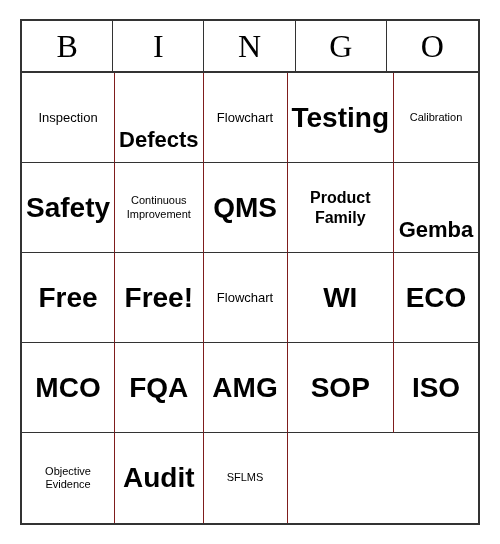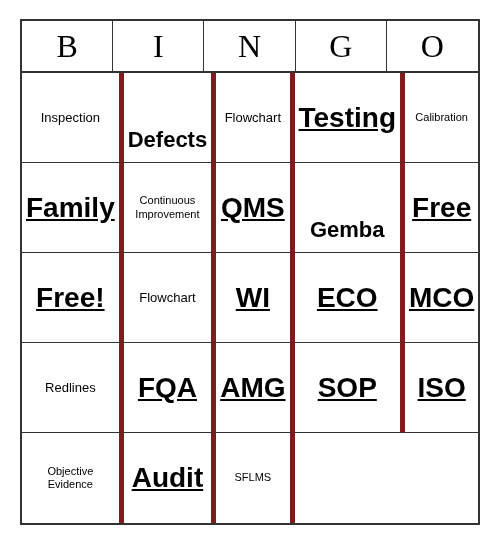--- a/index.html
+++ b/index.html
@@ -49,41 +49,40 @@
       grid-template-columns: repeat(5, 1fr);
       grid-template-rows: repeat(5, 1fr);
     }
 
     .bingo-cell {
       display: flex;
       align-items: center;
       justify-content: center;
       text-align: center;
       height: 90px;
-      border-right: 5px solid #7f1d1d;
+      border-right: 1px solid #7f1d1d;
       border-bottom: 1px solid #333;
       padding: 4px;
     }
 
     .bingo-cell:nth-child(5n) {
       border-right: none;
     }
 
     .bingo-cell:nth-child(n+21) {
       border-bottom: none;
     }
 
     .bingo-cell .cell-text {
       line-height: 1.2;
     }
 
     .size-xl {
       font-size: 28px;
       font-weight: bold;
-      text-decoration: underline;
     }
 
     .size-lg {
       font-size: 22px;
       font-weight: bold;
       margin-top: 46px;
     }
 
     .size-md {
       font-size: 16px;
@@ -119,27 +118,30 @@
       <div class="bingo-cell">
         <span class="cell-text size-sm">Flowchart</span>
       </div>
       <div class="bingo-cell">
         <span class="cell-text size-xl">Testing</span>
       </div>
       <div class="bingo-cell">
         <span class="cell-text size-xs">Calibration</span>
       </div>
       <div class="bingo-cell">
-        <span class="cell-text size-xl">Family</span>
+        <span class="cell-text size-xl">Safety</span>
       </div>
       <div class="bingo-cell">
         <span class="cell-text size-xs">Continuous Improvement</span>
       </div>
       <div class="bingo-cell">
         <span class="cell-text size-xl">QMS</span>
+      </div>
+      <div class="bingo-cell">
+        <span class="cell-text size-md">Product Family</span>
       </div>
       <div class="bingo-cell">
         <span class="cell-text size-lg">Gemba</span>
       </div>
       <div class="bingo-cell">
         <span class="cell-text size-xl">Free</span>
       </div>
       <div class="bingo-cell">
         <span class="cell-text size-xl">Free!</span>
       </div>
@@ -147,23 +149,20 @@
         <span class="cell-text size-sm">Flowchart</span>
       </div>
       <div class="bingo-cell">
         <span class="cell-text size-xl">WI</span>
       </div>
       <div class="bingo-cell">
         <span class="cell-text size-xl">ECO</span>
       </div>
       <div class="bingo-cell">
         <span class="cell-text size-xl">MCO</span>
-      </div>
-      <div class="bingo-cell">
-        <span class="cell-text size-sm">Redlines</span>
       </div>
       <div class="bingo-cell">
         <span class="cell-text size-xl">FQA</span>
       </div>
       <div class="bingo-cell">
         <span class="cell-text size-xl">AMG</span>
       </div>
       <div class="bingo-cell">
         <span class="cell-text size-xl">SOP</span>
       </div>

